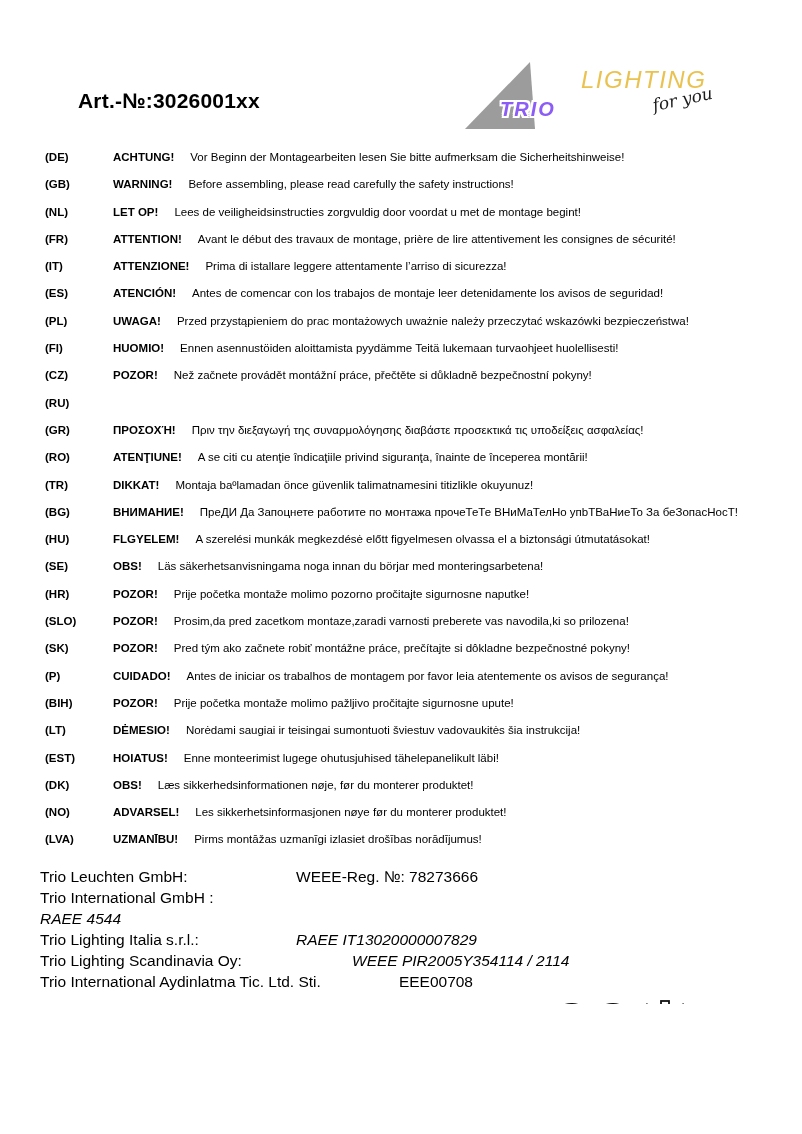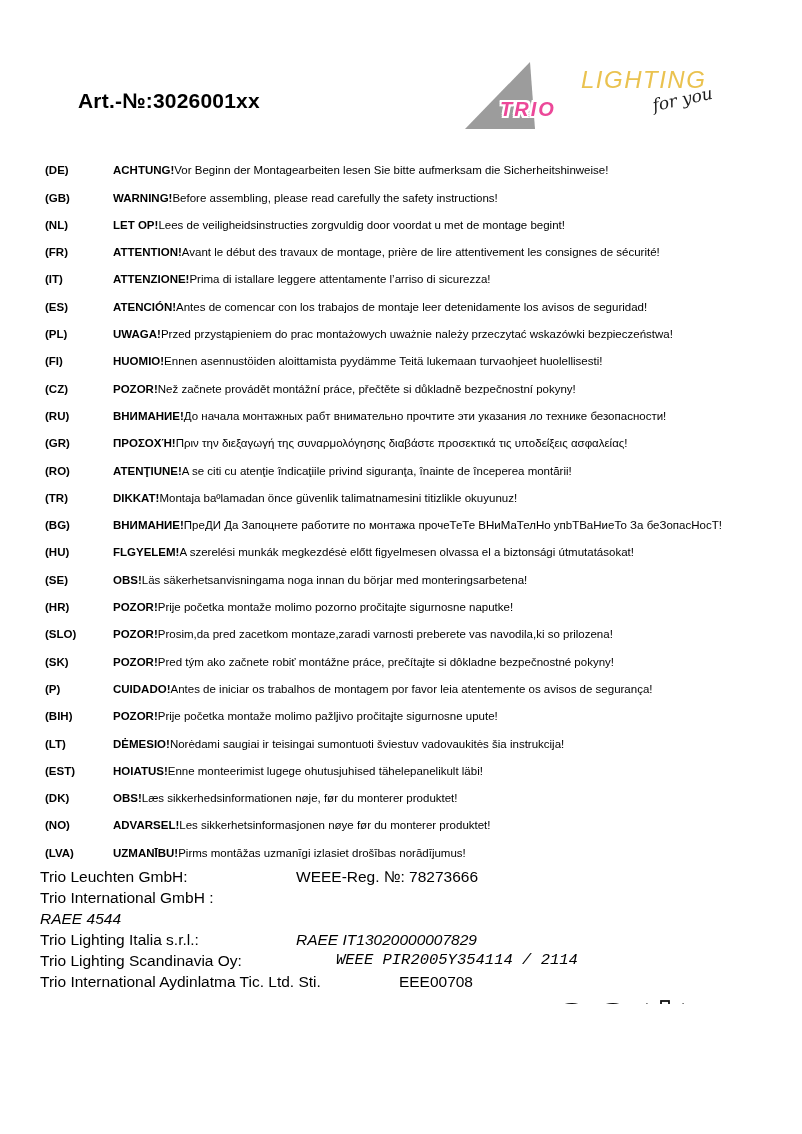--- a/index.html
+++ b/index.html
@@ -4,41 +4,41 @@
 <style>
   html,body{margin:0;padding:0;}
   body{width:802px;height:1134px;background:#ffffff;font-family:"Liberation Sans",sans-serif;color:#000;}
   .page{position:relative;width:802px;height:1004px;background:#fff;overflow:hidden;}
 
   
   .art-no{position:absolute;left:78px;top:89px;font-size:21px;font-weight:bold;letter-spacing:0.2px;}
   .logo{position:absolute;left:463px;top:60px;width:260px;height:72px;}
   .logo-triangle{position:absolute;left:0;top:0;}
   .logo-trio{position:absolute;left:37px;top:38px;font-size:20px;font-weight:bold;font-style:italic;
-    letter-spacing:2px;color:#ec4899;
+    letter-spacing:2px;color:#8b5cf6;
     text-shadow:-2px -2px 0 #fff,2px -2px 0 #fff,-2px 2px 0 #fff,2px 2px 0 #fff,0 -2px 0 #fff,0 2px 0 #fff,-2px 0 0 #fff,2px 0 0 #fff;}
   .logo-lighting{position:absolute;left:118px;top:6px;font-size:24px;font-style:italic;letter-spacing:1.5px;color:#eac24f;}
   .logo-foryou{position:absolute;left:189px;top:29px;font-family:"DejaVu Serif",serif;font-style:italic;
     font-size:17px;color:#1c1c1c;transform:rotate(-12deg);}
 
   
   .warnings{position:absolute;left:45px;top:150px;width:745px;}
-  .w-row{display:flex;height:27.3px;align-items:flex-end;white-space:nowrap;font-size:11.5px;line-height:14px;}
+  .w-row{display:flex;height:27.3px;align-items:flex-start;white-space:nowrap;font-size:11.5px;line-height:14px;}
   .w-code{width:68px;flex:0 0 68px;font-weight:bold;}
-  .w-kw{font-weight:bold;margin-right:0;}
+  .w-kw{font-weight:bold;margin-right:16px;}
 
   
   .footer{position:absolute;left:40px;top:866px;font-size:15.5px;}
   .f-row{display:flex;line-height:21px;white-space:nowrap;gap:38px;}
   .f-label{width:218px;flex:0 0 218px;}
   .f-value{font-weight:normal;}
   .footer div.f-row:nth-of-type(3) .f-value,
   .footer div.f-row:nth-of-type(4) .f-value,
   .footer div.f-row:nth-of-type(5) .f-value{font-style:italic;}
-  .footer div.f-row:nth-of-type(5) .f-value{margin-left:40px;font-family:Liberation Mono, monospace;}
+  .footer div.f-row:nth-of-type(5) .f-value{margin-left:56px;}
   .footer div.f-row:nth-of-type(6) .f-label{width:auto;flex:0 0 auto;margin-right:40px;}
 
   
   .ce-mark{position:absolute;left:551px;top:999px;}
   .weee-bin{position:absolute;left:645px;top:999px;}
 </style>
 </head>
 <body>
 
 <div class="page">
@@ -87,21 +87,20 @@
       <div class="w-row">
         <span class="w-code">(FI)</span>
         <span class="w-text"><b class="w-kw">HUOMIO!</b><span>Ennen asennustöiden aloittamista pyydämme Teitä lukemaan turvaohjeet huolellisesti!</span></span>
       </div>
       <div class="w-row">
         <span class="w-code">(CZ)</span>
         <span class="w-text"><b class="w-kw">POZOR!</b><span>Než začnete provádět montážní práce, přečtěte si důkladně bezpečnostní pokyny!</span></span>
       </div>
       <div class="w-row">
         <span class="w-code">(RU)</span>
-        <span class="w-text"><b class="w-kw">ВНИМАНИЕ!</b><span>До начала монтажных рабт внимательно прочтите эти указания ло технике безопасности!</span></span>
       </div>
       <div class="w-row">
         <span class="w-code">(GR)</span>
         <span class="w-text"><b class="w-kw">ΠΡΟΣΟΧΉ!</b><span>Πριν την διεξαγωγή της συναρμολόγησης διαβάστε προσεκτικά τις υποδείξεις ασφαλείας!</span></span>
       </div>
       <div class="w-row">
         <span class="w-code">(RO)</span>
         <span class="w-text"><b class="w-kw">ATENŢIUNE!</b><span>A se citi cu atenţie îndicaţiile privind siguranţa, înainte de începerea montării!</span></span>
       </div>
       <div class="w-row">

